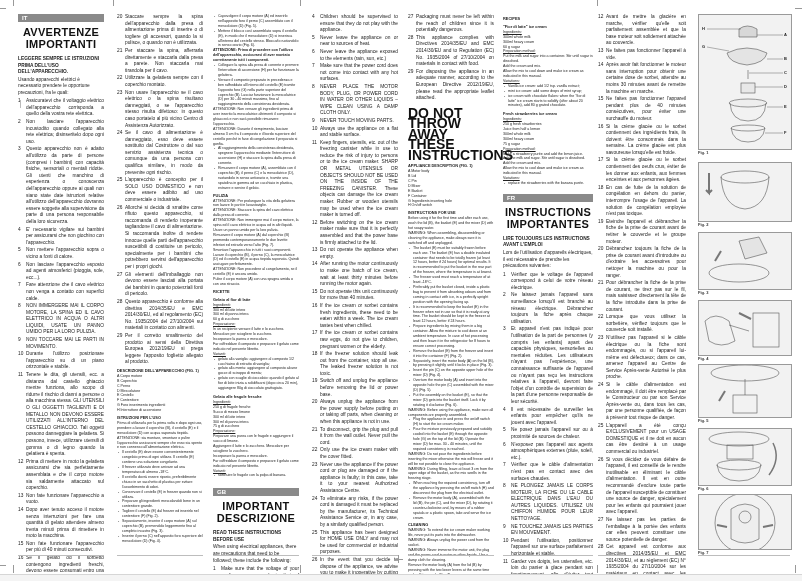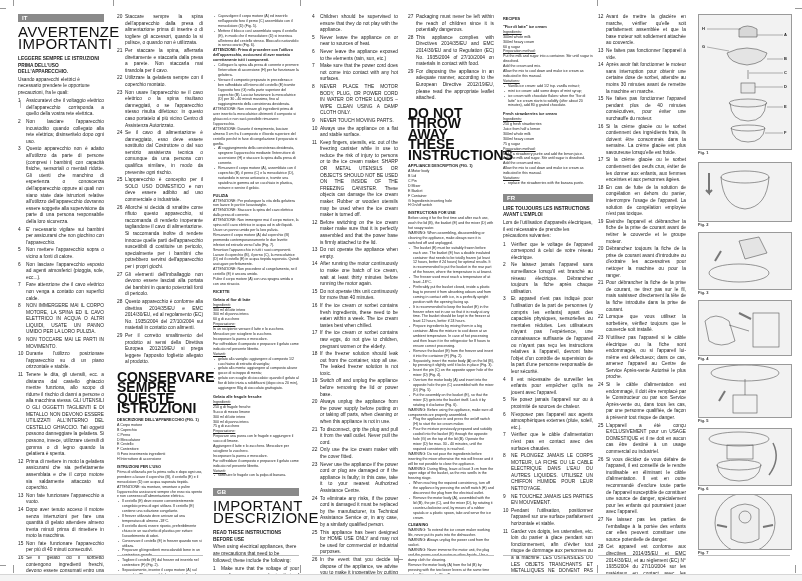--- a/index.html
+++ b/index.html
@@ -1,20 +1,20 @@
 <!DOCTYPE html>
 <html><head>
 <meta charset="utf-8">
 <style>
   html, body { margin:0; padding:0; }
   body { width:802px; height:581px; background:#ffffff; position:relative; overflow:hidden;
          font-family:"Liberation Sans", sans-serif; color:#222; }
   .col { position:absolute; top:12px; font-size:4.6px; line-height:6.6px; }
   .lang-bar { background:#8a8a8a; color:#fff; font-weight:bold; font-size:6px; height:8px; line-height:8px; padding-left:4px; margin-bottom:4px; }
-  .big-title { font-family:"Liberation Sans", sans-serif; font-weight:normal; font-size:15px; line-height:12px; text-align:center; letter-spacing:0.3px; margin:2px 0 6px; color:#111; }
+  .big-title { font-family:"Liberation Sans", sans-serif; font-weight:bold; font-size:11px; line-height:12px; text-align:center; letter-spacing:0.3px; margin:2px 0 6px; color:#111; }
   .sub-bold { font-weight:bold; font-size:4.8px; line-height:6.5px; text-transform:uppercase; margin-bottom:1px; }
   .intro { font-size:4.8px; line-height:6.6px; margin-bottom:2px; }
   .item { display:flex; font-size:4.8px; line-height:6.6px; margin-bottom:1px; text-align:justify; }
   .item .num { width:8px; flex:none; }
   .item .txt { flex:1; }
   .small { font-size:3.6px; line-height:4.9px; }
   .small .h { font-weight:bold; font-size:3.9px; margin-top:3px; }
   .small .u { text-decoration:underline; }
   .small .li { padding-left:5px; position:relative; }
   .small .li:before { content:"-"; position:absolute; left:1px; }
@@ -138,21 +138,20 @@
       </div>
       <div class="item">
         <span class="num">28</span>
         <span class="txt">Questo apparecchio è conforme alla direttiva 2014/35/EU e EMC 2014/30/EU, ed al regolamento (EC) No. 1935/2004 del 27/10/2004 sui materiali in contatto con alimenti.</span>
       </div>
       <div class="item">
         <span class="num">29</span>
         <span class="txt">Per il corretto smaltimento del prodotto ai sensi della Direttiva Europea 2012/19/EU si prega leggere l'apposito foglietto allegato al prodotto.</span>
       </div>
     </div>
-  <div class="keep-title">CONSERVARE SEMPRE QUESTE ISTRUZIONI</div>
   <div class="small">
     <div class="h">DESCRIZIONE DELL'APPARECCHIO (FIG. 1)</div>
     <div id="it-parts">
         <div>A Corpo motore</div>
         <div>B Coperchio</div>
         <div>C Perno</div>
         <div>D Mescolatore</div>
         <div>E Cestello</div>
         <div>F Contenitore</div>
         <div>G Foro inserimento ingredienti</div>
@@ -438,20 +437,21 @@
         <div class="u">Preparation method:</div>
         <div>Make a strawberry purée and add the lemon juice.</div>
         <div>Add the milk and sugar. Stir until sugar is dissolved.</div>
         <div>Add the cream and mix.</div>
         <div>Allow the mix to cool down and make ice cream as indicated in this manual.</div>
         <div class="u">Variations:</div>
         <div class="li">replace the strawberries with the banana purée.</div>
       </div>
   </div>
   <div class="lang-bar" style="margin-top:8px;">FR</div>
+  <div class="big-title">INSTRUCTIONS IMPORTANTES</div>
   <div class="sub-bold">LIRE TOUJOURS LES INSTRUCTIONS AVANT L'EMPLOI</div>
   <div class="intro">Lors de l'utilisation d'appareils électriques, il est nécessaire de prendre les précautions suivantes:</div>
   <div id="fr-items-a">
       <div class="item">
         <span class="num">1</span>
         <span class="txt">Vérifiez que le voltage de l'appareil correspond à celui de votre réseau électrique.</span>
       </div>
       <div class="item">
         <span class="num">2</span>
         <span class="txt">Ne laissez jamais l'appareil sans surveillance lorsqu'il est branché au réseau électrique. Débranchez toujours la fiche après chaque utilisation.</span>

